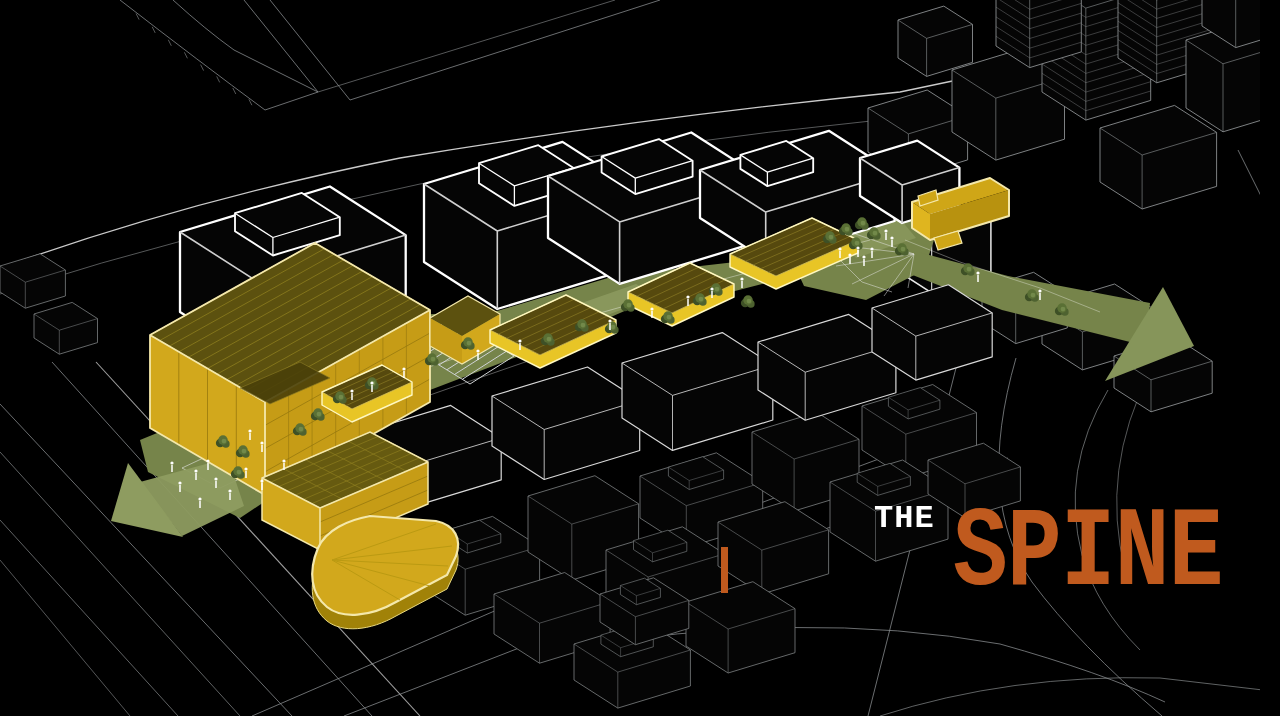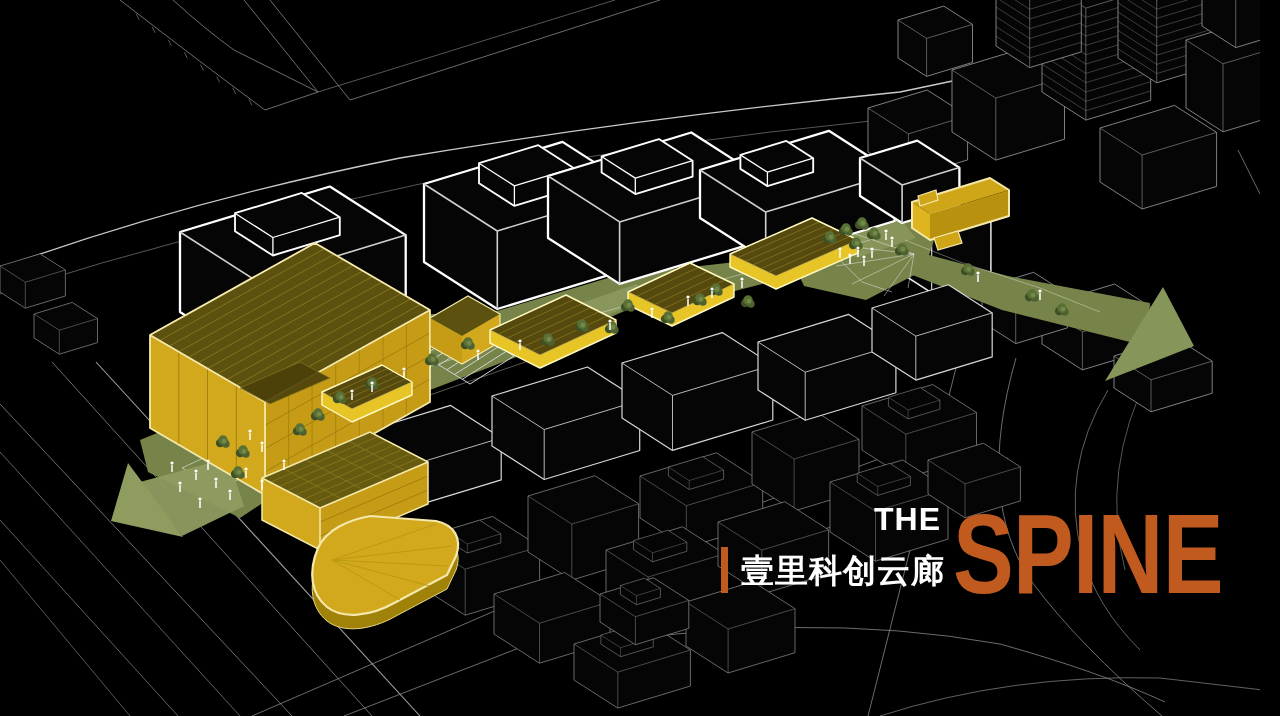--- a/index.html
+++ b/index.html
@@ -1,17 +1,17 @@
 <!DOCTYPE html>
 <html><head>
 <meta charset="utf-8">
 <style>
   html,body{margin:0;padding:0;background:#000;}
   #slide{position:relative;width:1260px;height:716px;background:#000;overflow:hidden;
-         font-family:Liberation Sans, sans-serif;}
+         font-family:Liberation Mono, monospace;}
   #scene{position:absolute;left:0;top:0;}
   .title-prefix{position:absolute;left:874px;top:503px;font-size:32px;font-weight:700;
         color:#fff;letter-spacing:1px;line-height:1;}
   .title-main{position:absolute;left:953px;top:505px;font-size:114px;font-weight:700;
         line-height:0.86;transform:scaleX(.80);transform-origin:0 0;letter-spacing:-1px;}
   .subtitle-bar{position:absolute;left:721px;top:547px;width:7px;height:46px;}
   .subtitle-cn{position:absolute;left:741px;top:553px;font-size:33px;font-weight:700;
         color:#fff;letter-spacing:1px;line-height:1.1;}
 </style>
 </head>
@@ -634,14 +634,13 @@
         </g>
         <g>
           <line x1="1040" y1="300" x2="1040" y2="293" stroke="#ffffff" stroke-width="1.5"></line>
           <circle cx="1040" cy="291" r="1.6" fill="#ffffff"></circle>
         </g>
       </g>
     </svg>
   <div class="title-prefix">THE</div>
   <div class="title-main" id="titleMain" style="color: rgb(192, 90, 30);">SPINE</div>
   <div class="subtitle-bar" id="subBar" style="background: rgb(192, 90, 30);"></div>
-  <div class="subtitle-cn">壹里科创云廊</div>
 </div>
 
 </body></html>

